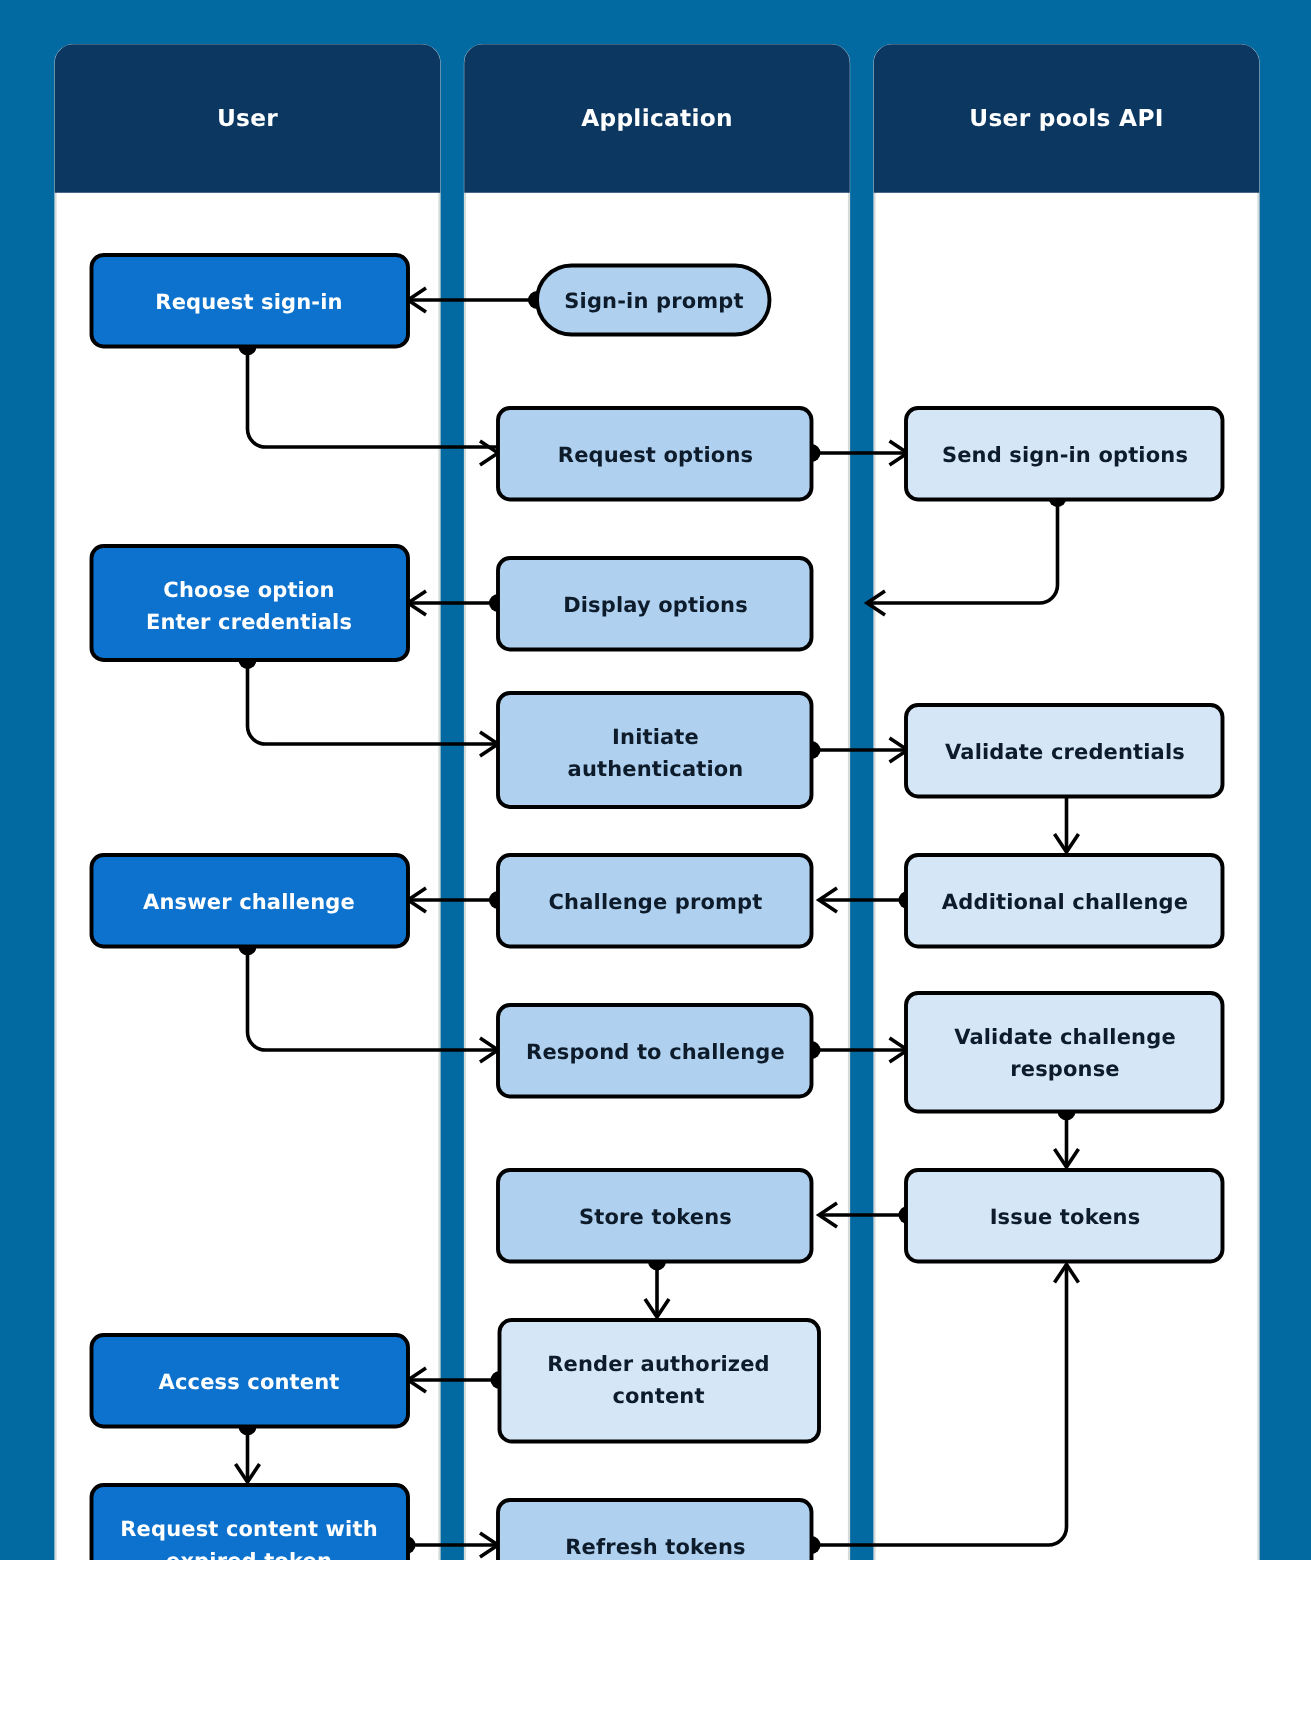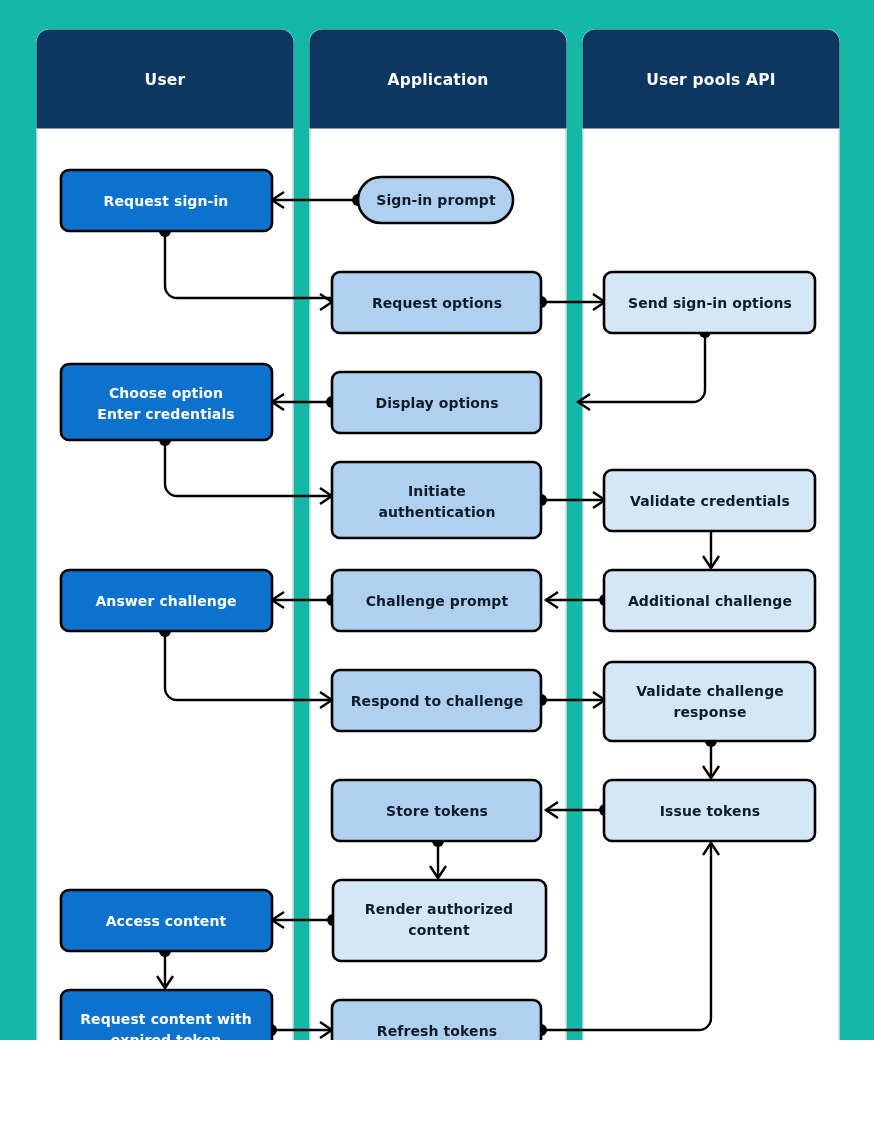--- a/index.html
+++ b/index.html
@@ -4,21 +4,21 @@
 <style>
   html, body {
     margin: 0;
     padding: 0;
     background: #ffffff;
   }
   #canvas {
     position: relative;
     width: 874px;
     height: 1040px;
-    background: #14b8a6;
+    background: #0369a1;
     font-family: "DejaVu Sans", "Liberation Sans", sans-serif;
     overflow: hidden;
     text-align: center;
   }
   svg.layer {
     position: absolute;
     left: 0;
     top: 0;
     width: 874px;
     height: 1140px;

